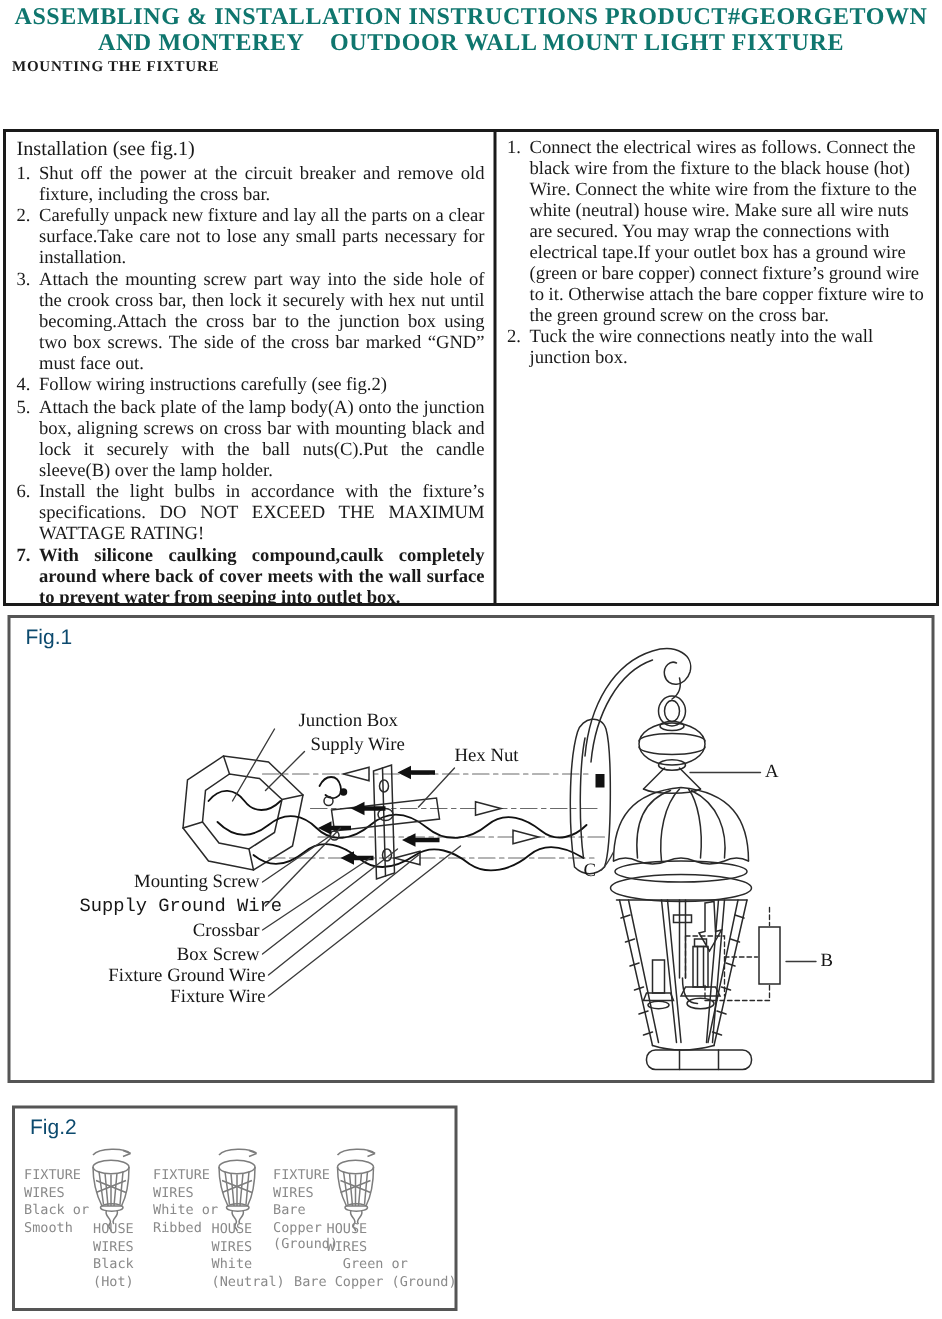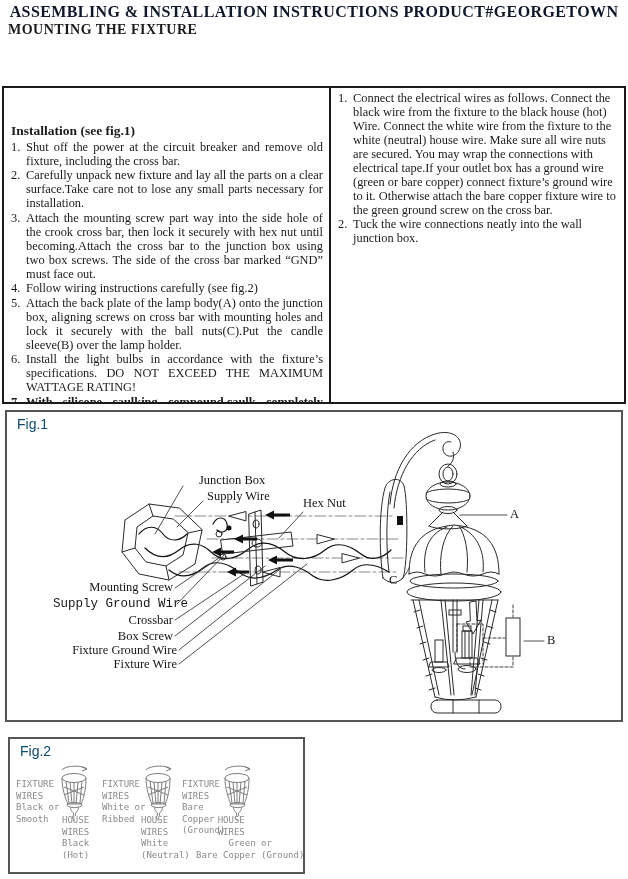--- a/index.html
+++ b/index.html
@@ -1,32 +1,32 @@
 <!DOCTYPE html>
 <html><head>
 <meta charset="utf-8">
 <style>
   html,body{margin:0;padding:0;background:#fff;}
   .page{position:relative;width:628px;height:879px;background:#fff;overflow:hidden;
         font-family:"Liberation Serif", serif;color:#1a1a1a;}
   
   .title{padding-top:3px;text-align:center;font-weight:bold;font-size:16px;
-         line-height:17px;letter-spacing:.4px;color:#0f172a;}
+         line-height:17px;letter-spacing:.4px;color:#0f766e;}
   .title-line{white-space:pre;}
   .banner{margin:2px 2px 0 2px;height:31px;background:#111;color:#fff;
           font-family:"Liberation Sans", sans-serif;font-weight:bold;font-size:15px;
           line-height:31px;text-align:center;word-spacing:13px;letter-spacing:.4px;}
-  .section-heading{margin:2px 0 0 8px;font-weight:bold;font-size:14px;letter-spacing:.5px;height:16px;}
+  .section-heading{margin:2px 0 0 8px;font-weight:bold;font-size:10px;letter-spacing:.5px;height:16px;}
   
   .inst-table{position:absolute;left:2px;right:2px;top:86px;height:314px;
               border:2px solid #1a1a1a;display:flex;overflow:hidden;}
   .cell{box-sizing:border-box;padding:2px 6px 2px 7px;}
   .cell-left{width:327px;border-right:2px solid #1a1a1a;}
   .cell-right{flex:1;}
-  .cell-heading{font-weight:bold;font-size:13.5px;line-height:17px;margin-top:32px;}
+  .cell-heading{font-weight:normal;font-size:13.5px;line-height:17px;}
   .step{display:flex;font-size:12.4px;line-height:14px;margin-top:.5px;}
   .step .num{flex:none;width:15px;}
   .step .txt{flex:1;text-align:justify;}
   .cell-right .step .txt{text-align:left;}
   .step.bold{font-weight:bold;}
   
   .figbox{position:absolute;border:2px solid #555;background:#fff;}
   .fig1{left:5px;top:410px;width:614px;height:308px;}
   .fig2{left:8px;top:737px;width:293px;height:133px;overflow:hidden;}
   .fig-label{position:absolute;left:10px;top:4px;font-family:"Liberation Sans", sans-serif;
@@ -39,20 +39,21 @@
              line-height:11.5px;color:#8a8a8a;white-space:pre;}
   .nut{position:absolute;}
 </style>
 </head>
 <body>
 
 <div class="page">
 
   <div class="title">
     <div class="title-line">ASSEMBLING &amp; INSTALLATION INSTRUCTIONS PRODUCT#GEORGETOWN</div>
+    <div class="title-line">AND MONTEREY    OUTDOOR WALL MOUNT LIGHT FIXTURE</div>
   </div>
   <div class="section-heading">MOUNTING THE FIXTURE</div>
 
   <div class="inst-table">
     <div class="cell cell-left">
       <div class="cell-heading">Installation (see fig.1)</div>
       <div class="step">
         <span class="num">1.</span>
         <span class="txt">Shut off the power at the circuit breaker and remove old fixture, including the cross bar.</span>
       </div>
@@ -63,21 +64,21 @@
       <div class="step">
         <span class="num">3.</span>
         <span class="txt">Attach the mounting screw part way into the side hole of the crook cross bar, then lock it securely with hex nut until becoming.Attach the cross bar to the junction box using two box screws. The side of the cross bar marked “GND” must face out.</span>
       </div>
       <div class="step">
         <span class="num">4.</span>
         <span class="txt">Follow wiring instructions carefully (see fig.2)</span>
       </div>
       <div class="step">
         <span class="num">5.</span>
-        <span class="txt">Attach the back plate of the lamp body(A) onto the junction box, aligning screws on cross bar with mounting holes and lock it securely with the ball nuts(C).Put the candle sleeve(B) over the lamp holder.</span>
+        <span class="txt">Attach the back plate of the lamp body(A) onto the junction box, aligning screws on cross bar with mounting black and lock it securely with the ball nuts(C).Put the candle sleeve(B) over the lamp holder.</span>
       </div>
       <div class="step">
         <span class="num">6.</span>
         <span class="txt">Install the light bulbs in accordance with the fixture’s specifications. DO NOT EXCEED THE MAXIMUM WATTAGE RATING!</span>
       </div>
       <div class="step bold">
         <span class="num">7.</span>
         <span class="txt">With silicone caulking compound,caulk completely around where back of cover meets with the wall surface to prevent water from seeping into outlet box.</span>
       </div>
     </div>

